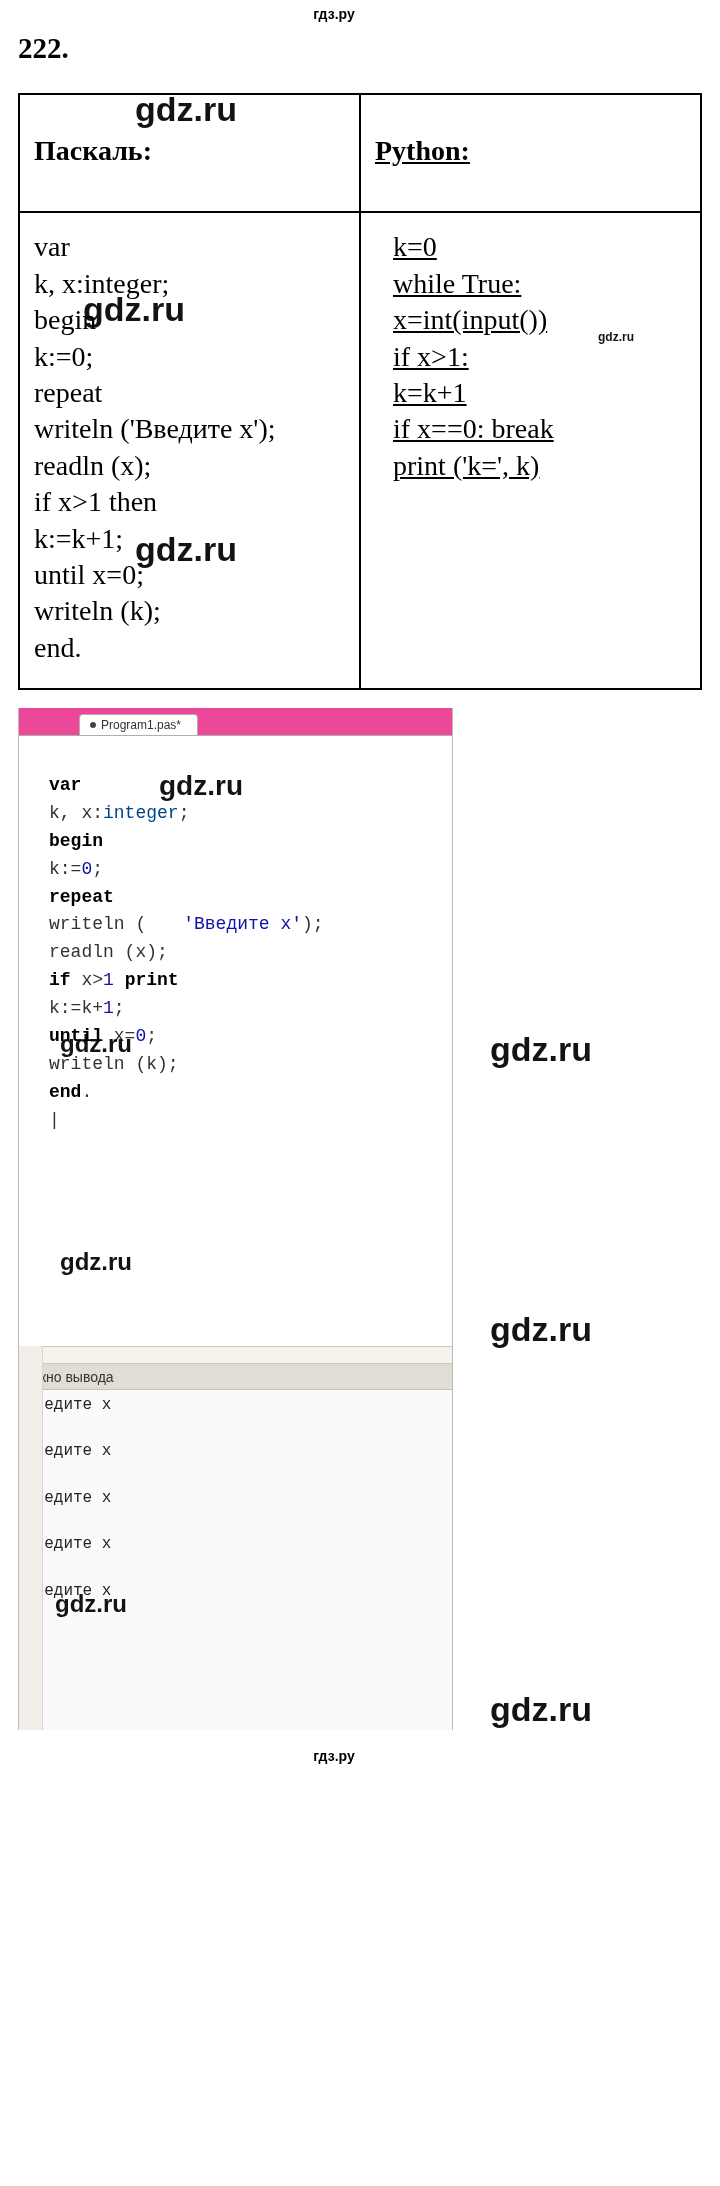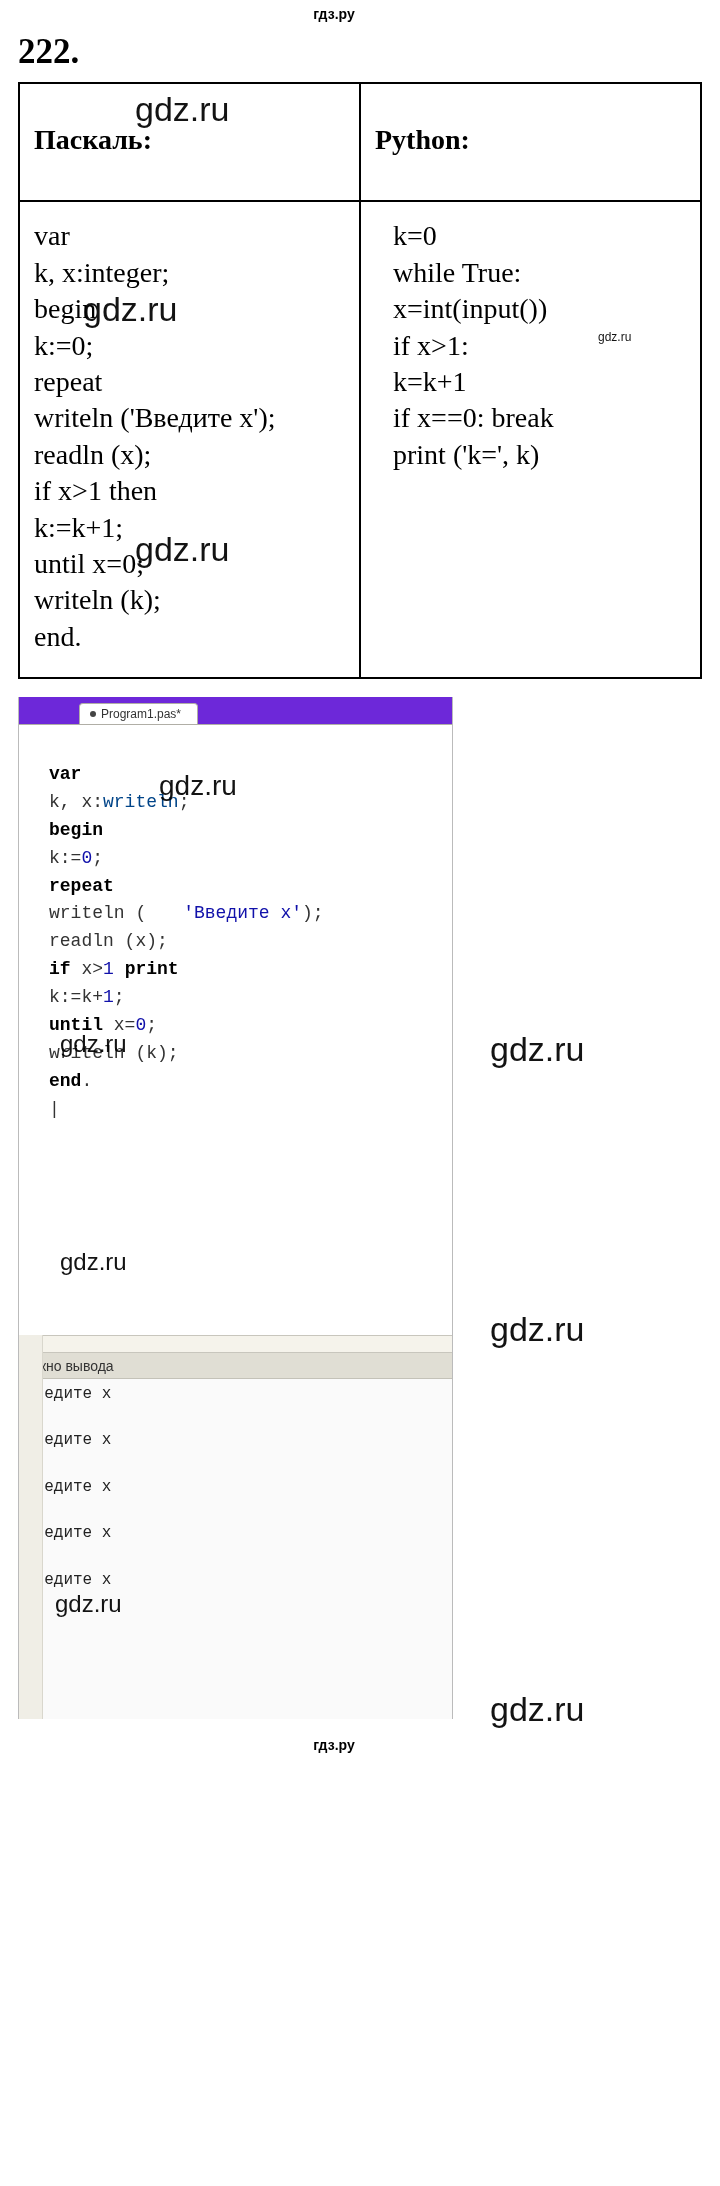--- a/index.html
+++ b/index.html
@@ -18,51 +18,51 @@
   }
   .header-line {
     text-align: center;
     font-family: Arial, sans-serif;
     font-size: 14px;
     font-weight: bold;
     color: #000;
     padding: 6px 0;
   }
   .task-num {
-    font-size: 35px;
-    font-weight: bold;
-    padding: 4px 18px 10px 18px;
+    font-size: 29px;
+    font-weight: bold;
+    padding: 4px 18px 28px 18px;
   }
   .tbl {
     border-collapse: collapse;
     margin: 0 18px;
     width: 684px;
   }
   .tbl td {
     border: 2px solid #000;
     vertical-align: top;
     padding: 16px 14px 22px 14px;
     font-size: 28px;
     line-height: 1.3;
   }
   .tbl .hdr { font-weight: bold; padding-top: 38px; padding-bottom: 42px; }
   .tbl td.col1 { width: 50%; }
-  .tbl td.col2 { width: 50%; }
+  .tbl td.col2 { width: 50%; text-decoration: underline; }
 
   
   .ide-wrap {
     margin: 18px 0 0 18px;
     width: 435px;
     border-left: 1px solid #bbb;
     border-right: 1px solid #bbb;
     position: relative;
   }
   .ide-tabbar {
     height: 28px;
-    background: #6d28d9;
+    background: #ec4899;
     border-bottom: 1px solid #b0aea6;
     display: flex;
     align-items: flex-end;
     padding-left: 60px;
   }
   .ide-tab {
     background: #fff;
     border: 1px solid #b0aea6;
     border-bottom: none;
     border-radius: 4px 4px 0 0;
@@ -142,21 +142,21 @@
     font-family: Arial, sans-serif;
     font-size: 14px;
     font-weight: bold;
     color: #000;
     padding: 18px 0 10px 0;
   }
 
   .wm {
     position: absolute;
     font-family: Arial, sans-serif;
-    font-weight: normal;
+    font-weight: bold;
     color: #000;
     opacity: 0.92;
     z-index: 50;
     white-space: nowrap;
     pointer-events: none;
   }
 </style>
 </head>
 <body>
 
@@ -199,21 +199,21 @@
   <div class="ide-wrap">
     <div class="ide-tabbar">
       <div class="ide-tab">
         <span class="dot"></span>
         <span>Program1.pas*</span>
       </div>
     </div>
     <div class="ide-gutterstrip"></div>
     <div class="ide-code" id="ide-code-area">
 <span class="kw">var</span>
-k, x:<span class="ty">writeln</span>;
+k, x:<span class="ty">integer</span>;
 <span class="kw">begin</span>
 k:=<span class="num">0</span>;
 <span class="kw">repeat</span>
 writeln (<span class="str">'Введите x'</span>);
 readln (x);
 <span class="kw">if</span> x&gt;<span class="num">1</span> <span class="kw">print</span>
 k:=k+<span class="num">1</span>;
 <span class="kw">until</span> x=<span class="num">0</span>;
 writeln (k);
 <span class="kw">end</span>.

